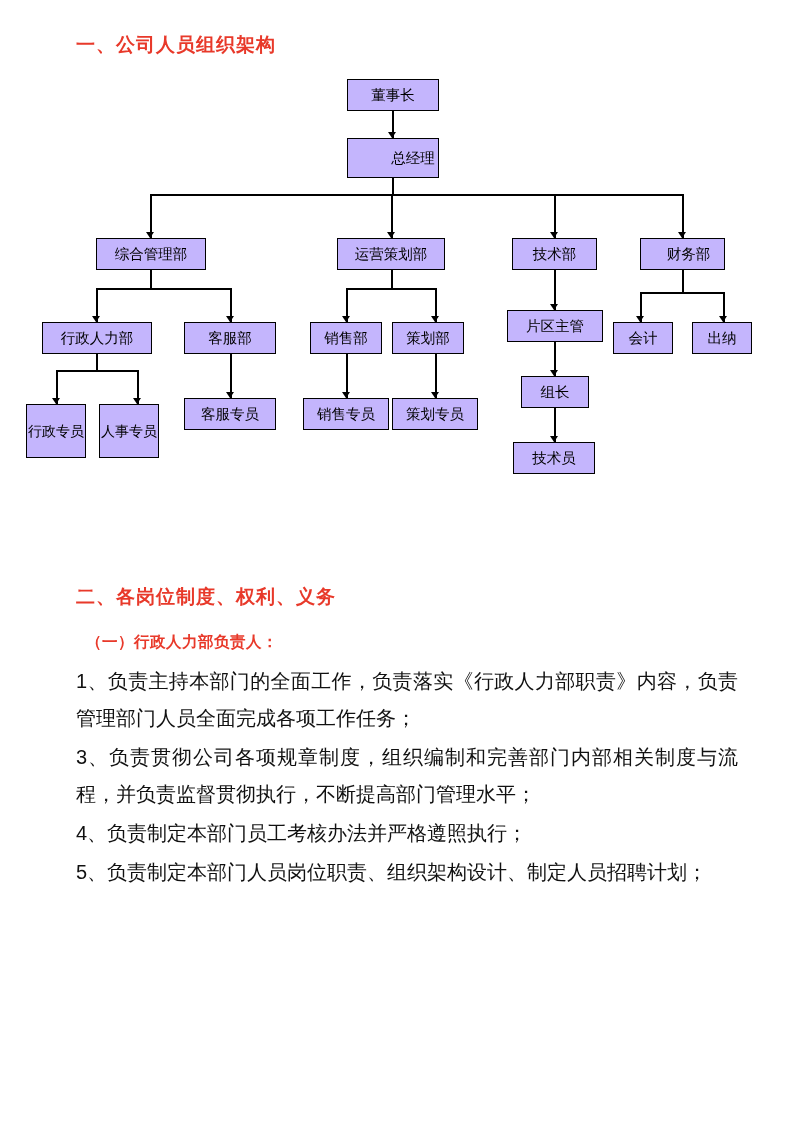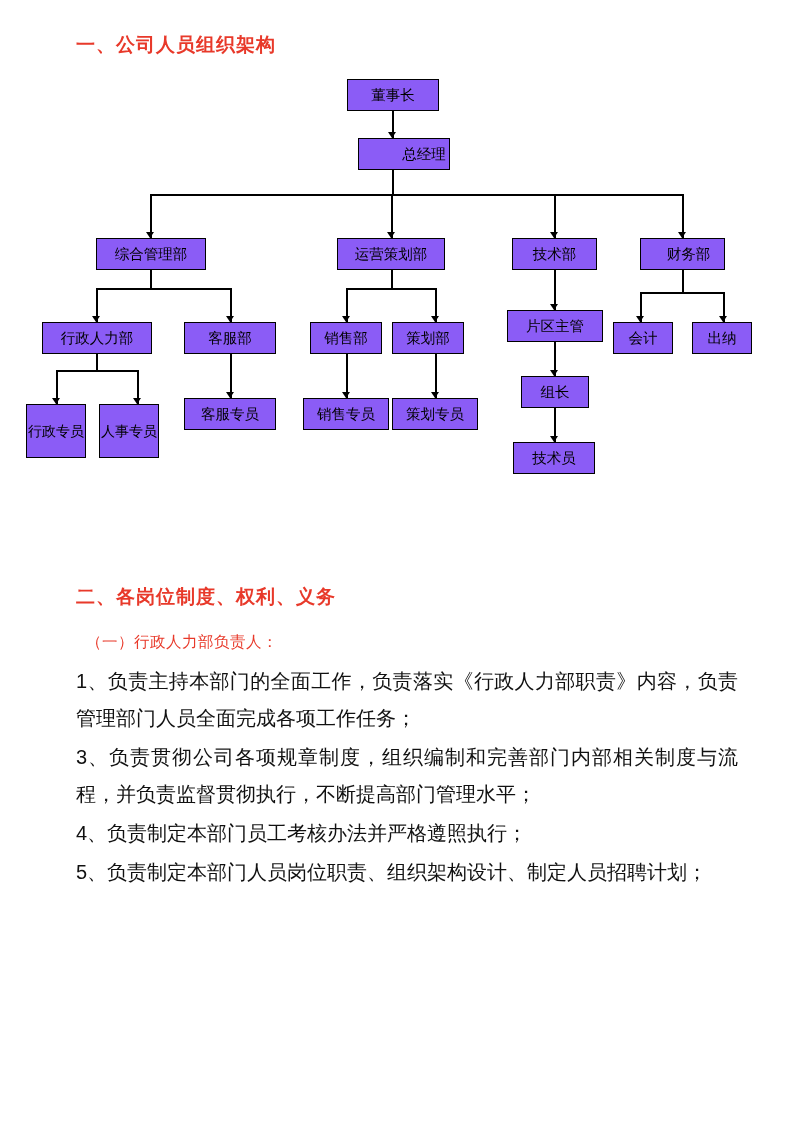--- a/index.html
+++ b/index.html
@@ -48,21 +48,21 @@
   .chart {
     position: relative;
     width: 800px;
     height: 460px;
     margin-top: 10px;
   }
   .node {
     position: absolute;
     box-sizing: border-box;
     border: 1.6px solid #000000;
-    background: #8b5cf6;
+    background: #c4b5fd;
     display: flex;
     align-items: center;
     justify-content: center;
     text-align: left;
     font-size: 14.5px;
     line-height: 1.15;
     color: #000000;
     z-index: 2;
   }
   .node.two-line { font-size: 14px; line-height: 1.2; }
@@ -78,21 +78,21 @@
     width: 0; height: 0;
     border-left: 4.5px solid transparent;
     border-right: 4.5px solid transparent;
     border-top: 6.5px solid #000000;
     z-index: 3;
   }
 
   
   .sub-h {
     color: #e8392a;
-    font-weight: normal;
+    font-weight: bold;
     font-size: 15.5px;
     margin: 22px 0 10px 86px;
     letter-spacing: .5px;
   }
   .para {
     font-size: 20px;
     line-height: 1.85;
     margin: 0 62px 0 76px;
     color: #111111;
     text-align: justify;
@@ -108,21 +108,21 @@
 
   <div class="section-h">一、公司人员组织架构</div>
 
   <div class="chart">
 
     <div class="node" style="left:347px; top:11px; width:92px; height:32px;">董事长</div>
 
     <div class="vline" style="left:392px; top:43px; height:27px;"></div>
     <div class="arrow" style="left:388px; top:64px;"></div>
 
-    <div class="node" style="left:358px; top:70px; width:92px; height:32px;padding-left:40px;">总经理</div>
+    <div class="node" style="left:347px; top:70px; width:92px; height:40px;padding-left:40px;">总经理</div>
 
     <div class="vline" style="left:392px; top:102px; height:24px;"></div>
 
     <div class="hline" style="left:150px; top:126px; width:533px;"></div>
 
     <div class="vline" style="left:150px; top:126px; height:44px;"></div>
     <div class="arrow" style="left:146px; top:164px;"></div>
 
     <div class="vline" style="left:391px; top:126px; height:44px;"></div>
     <div class="arrow" style="left:387px; top:164px;"></div>

